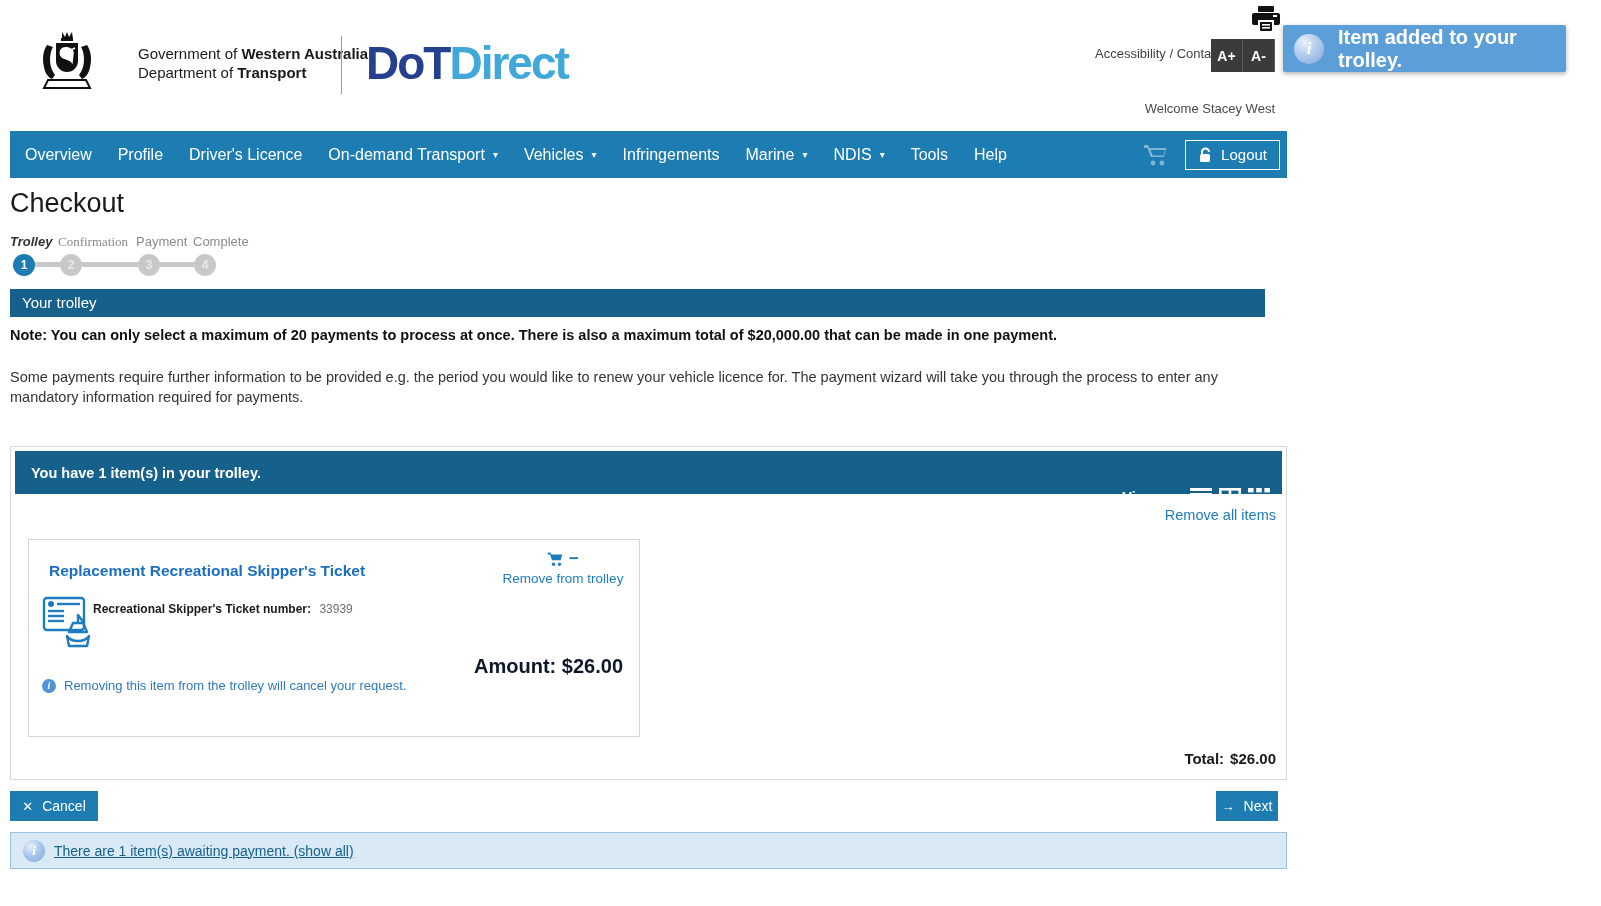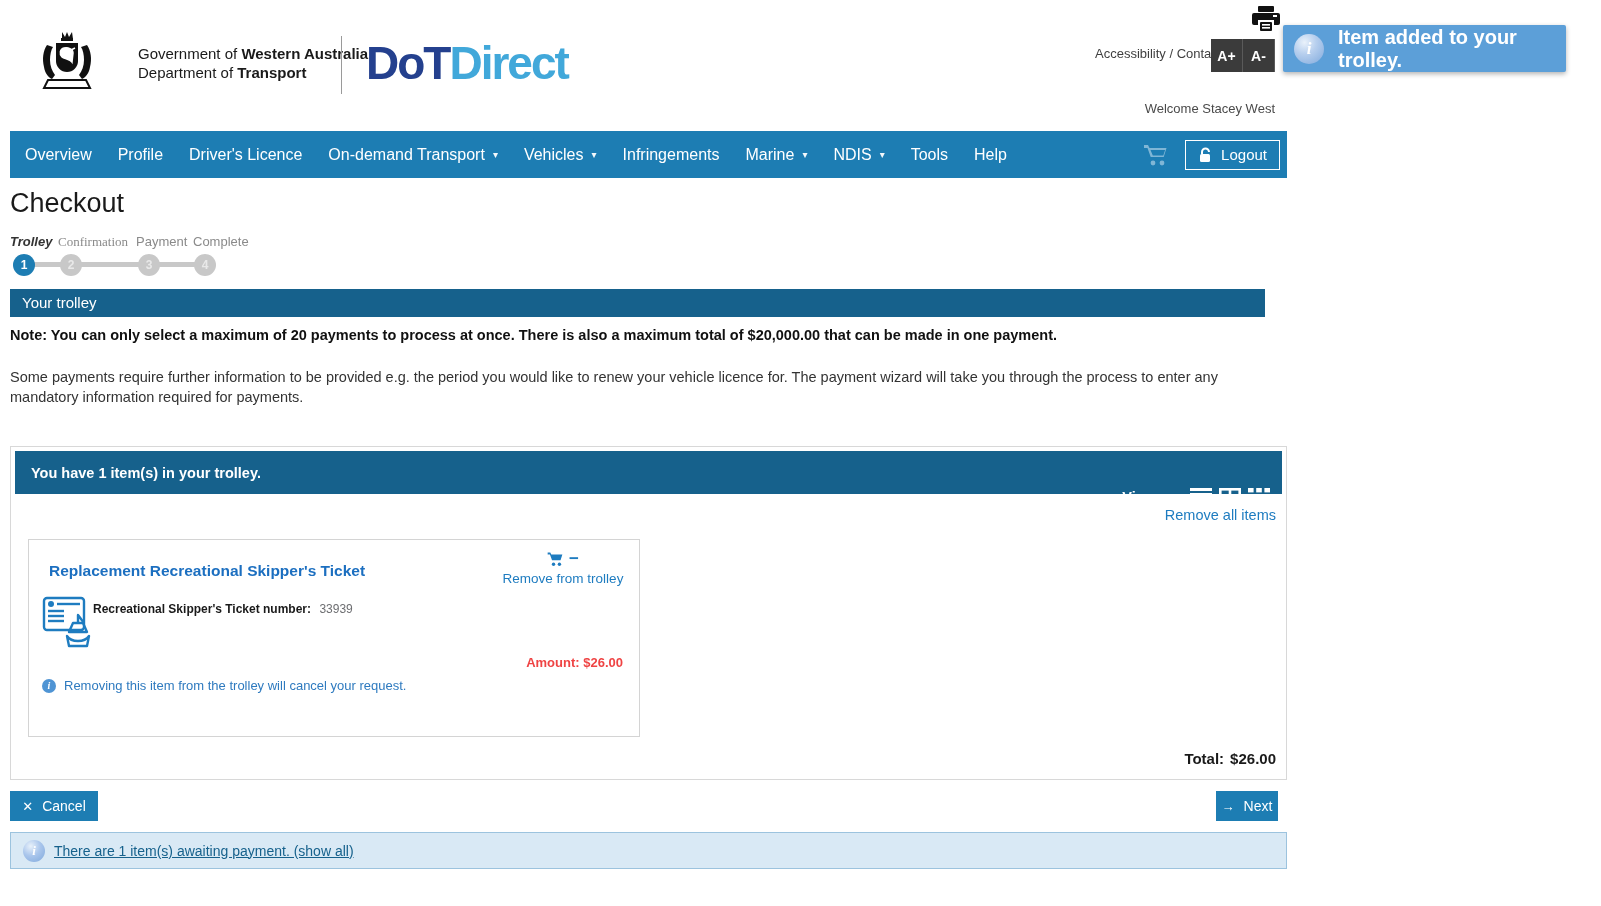--- a/index.html
+++ b/index.html
@@ -72,21 +72,21 @@
   .card { position:absolute; left:17px; top:92px; width:612px; height:198px; border:1px solid #d4d4d4; background:#fff; }
   .card-title { position:absolute; left:20px; top:22px; font-size:15.5px; font-weight:700; color:#1c6fc0; cursor:pointer; }
   .remove-block { position:absolute; left:460px; top:10px; width:148px; text-align:center; cursor:pointer; }
   .remove-block .rm-icons { display:flex; justify-content:center; align-items:center; gap:5px; height:18px; }
   .rm-minus { color:#1e7cc0; font-size:17px; font-weight:700; line-height:14px; }
   .remove-block .rm-label { font-size:13.5px; color:#1e7cc0; margin-top:3px; }
   .doc-icon { position:absolute; left:13px; top:52px; }
   .field-row { position:absolute; left:64px; top:62px; font-size:12px; }
   .field-row .lbl { font-weight:700; color:#1a1a1a; }
   .field-row .val { color:#6d6e71; margin-left:5px; }
-  .amount-row { position:absolute; right:16px; top:115px; font-size:13px; color:#ef4444; }
+  .amount-row { position:absolute; right:16px; top:115px; font-size:20px; color:#0f172a; }
   .amount-row .lbl, .amount-row .val { font-weight:700; }
   .card-note { position:absolute; left:13px; top:138px; display:flex; align-items:center; gap:8px; }
   .mini-info { width:14px; height:14px; border-radius:50%; background:#4f94d4; color:#fff; flex:0 0 14px;
       font:italic 700 10px "Liberation Serif", serif; display:flex; align-items:center; justify-content:center; }
   .card-note .txt { font-size:13px; color:#2e7abf; }
   .panel-total { position:absolute; right:10px; top:303px; font-size:15px; font-weight:700; color:#1a1a1a; }
   .panel-total .tv { margin-left:6px; }
 
   
   .btn { background:#1d7db3; color:#fff; font-size:14px; display:flex; align-items:center; justify-content:center;

